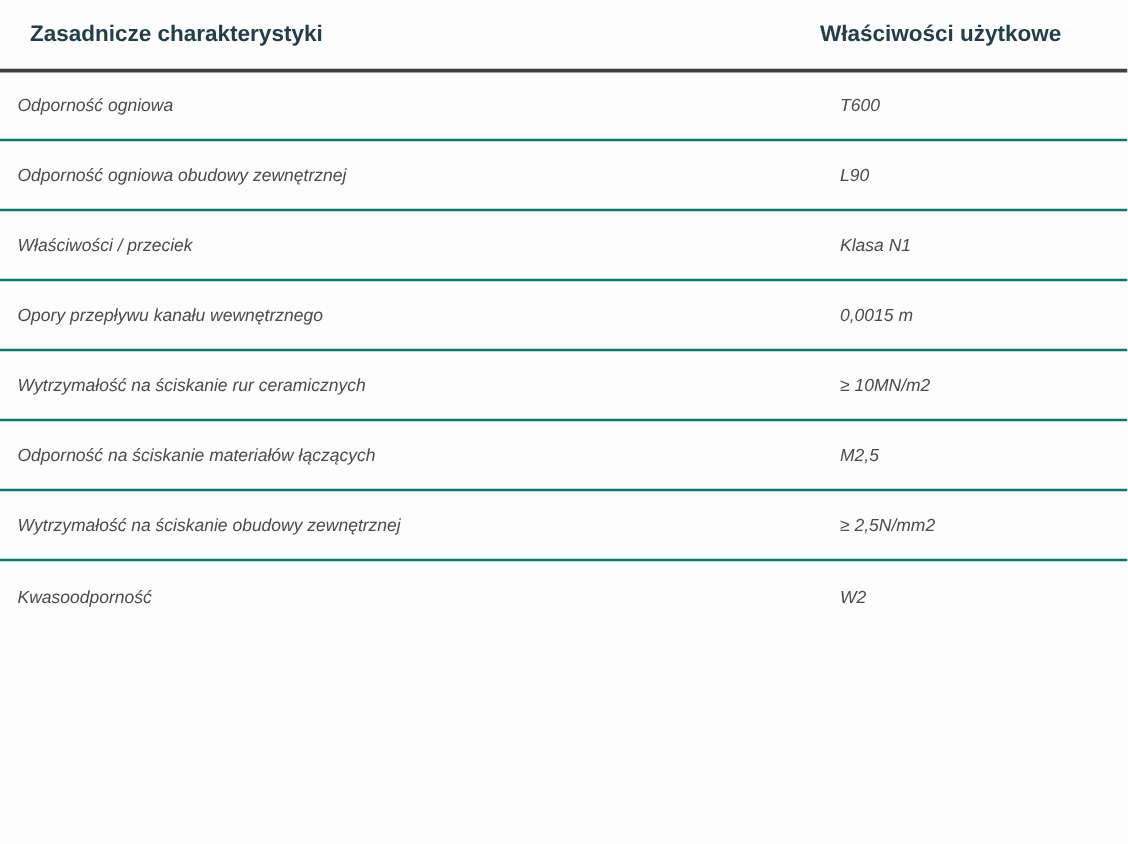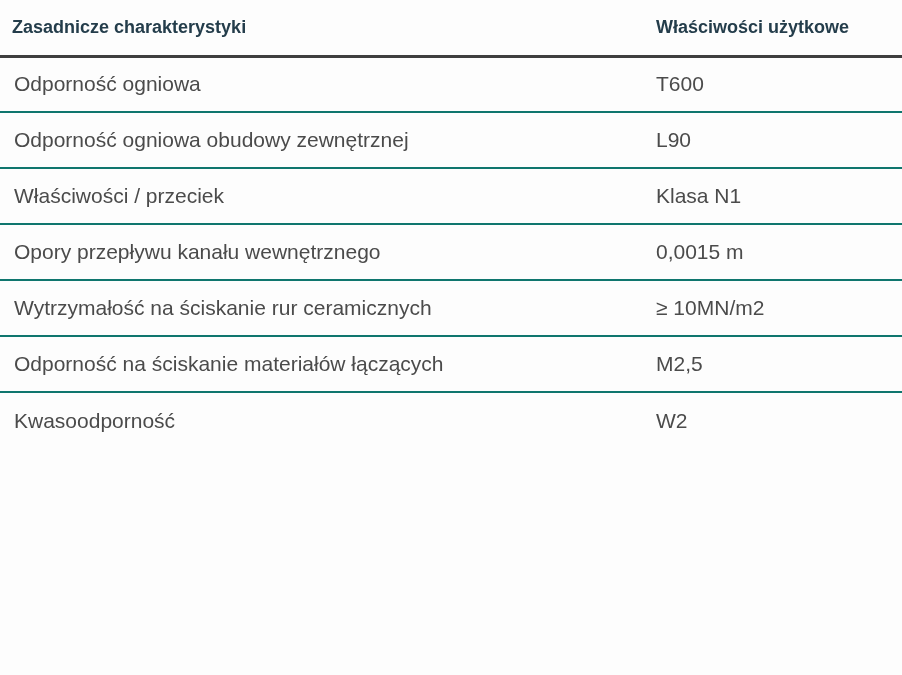--- a/index.html
+++ b/index.html
@@ -23,29 +23,30 @@
     height: 56px;
     padding: 0;
     text-align: left;
     vertical-align: middle;
     font-size: 18px;
     font-weight: bold;
     color: #243d4b;
     border-bottom: 3px solid #3f3f3f;
     white-space: nowrap;
   }
-  .spec-table thead th.label-col { padding-left: 12px; }
+  .spec-table thead th.label-col { padding-left: 24px; }
   .spec-table tbody td {
     height: 56px;
-    padding: 0;
+    padding: 16px;
     vertical-align: middle;
-    font-size: 21px;
+    font-size: 14px;
     font-weight: normal;
     color: #4b4b4b;
     white-space: nowrap;
+    font-style: italic;
   }
   .spec-table tbody td.label-col { padding-left: 14px; }
   .spec-table tbody tr + tr td {
     border-top: 2px solid #0f766e;
   }
 </style>
 </head>
 <body>
 
 <table class="spec-table">
@@ -85,20 +86,24 @@
   <tr>
     <td class="label-col">Wytrzymałość na ściskanie rur ceramicznych</td>
     <td class="value-col">≥ 10MN/m2</td>
   </tr>
 
   <tr>
     <td class="label-col">Odporność na ściskanie materiałów łączących</td>
     <td class="value-col">M2,5</td>
   </tr>
 
+  <tr>
+    <td class="label-col">Wytrzymałość na ściskanie obudowy zewnętrznej</td>
+    <td class="value-col">≥ 2,5N/mm2</td>
+  </tr>
 
 
   <tr>
     <td class="label-col">Kwasoodporność</td>
     <td class="value-col">W2</td>
   </tr>
 </tbody>
 </table>
 
 </body></html>

